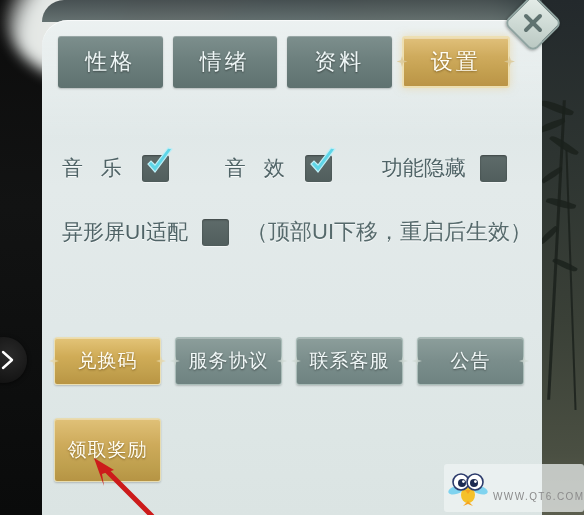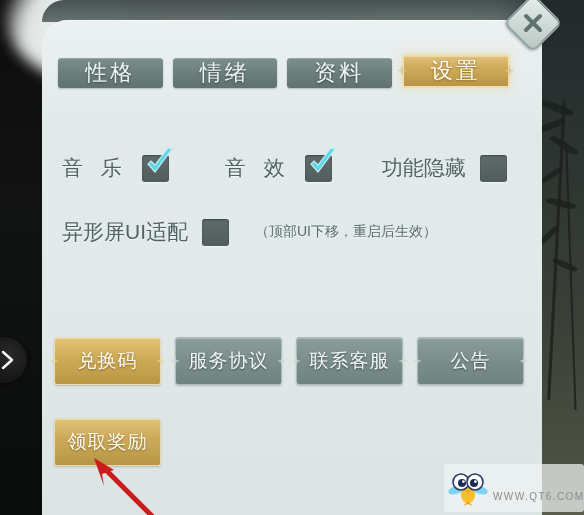--- a/index.html
+++ b/index.html
@@ -153,21 +153,20 @@
   }
   .close-x svg { display: block; }
 
   
   .tab-row {
     position: absolute;
     left: 58px; top: 36px;
     width: 452px; height: 52px;
     display: flex;
     gap: 10px;
-    align-items: flex-end;
   }
   .tab {
     position: relative;
     flex: 1 1 0;
     display: flex;
     align-items: center;
     justify-content: center;
     cursor: pointer;
     font-size: 22px;
     letter-spacing: 3px;
@@ -220,21 +219,21 @@
   }
   .opt-label {
     font-size: 21px;
     color: #4f6366;
     letter-spacing: 6px;
     text-shadow: 0 1px 0 rgba(255,255,255,.7);
     white-space: nowrap;
   }
   .opt-label.tight { letter-spacing: 0px; }
   .opt-note {
-    font-size: 14px;
+    font-size: 22px;
     color: #566a6c;
     letter-spacing: 0px;
     text-shadow: 0 1px 0 rgba(255,255,255,.7);
     white-space: nowrap;
   }
 
   .checkbox {
     position: relative;
     width: 27px; height: 27px;
     background: linear-gradient(180deg, #5e6b6a 0%, #515e5d 100%);
@@ -298,21 +297,21 @@
     opacity: .7;
     clip-path: polygon(50% 0%, 62% 38%, 100% 50%, 62% 62%, 50% 100%, 38% 62%, 0% 50%, 38% 38%);
   }
   .btn-orn.left  { left: -6px; }
   .btn-orn.right { right: -6px; }
   .btn.gold .btn-orn { background: #e7d6a4; }
 
   .reward-btn {
     position: absolute;
     left: 54px; top: 418px;
-    width: 107px; height: 48px;
+    width: 107px; height: 64px;
     display: flex;
     align-items: center;
     justify-content: center;
     cursor: pointer;
     font-size: 19px;
     letter-spacing: 1px;
     border-radius: 3px;
     background: linear-gradient(180deg, #e0c178 0%, #cdaa5a 42%, #bfa04e 76%, #b69444 100%);
     color: #fffdf2;
     text-shadow: 0 1px 2px rgba(90,60,10,.6);

